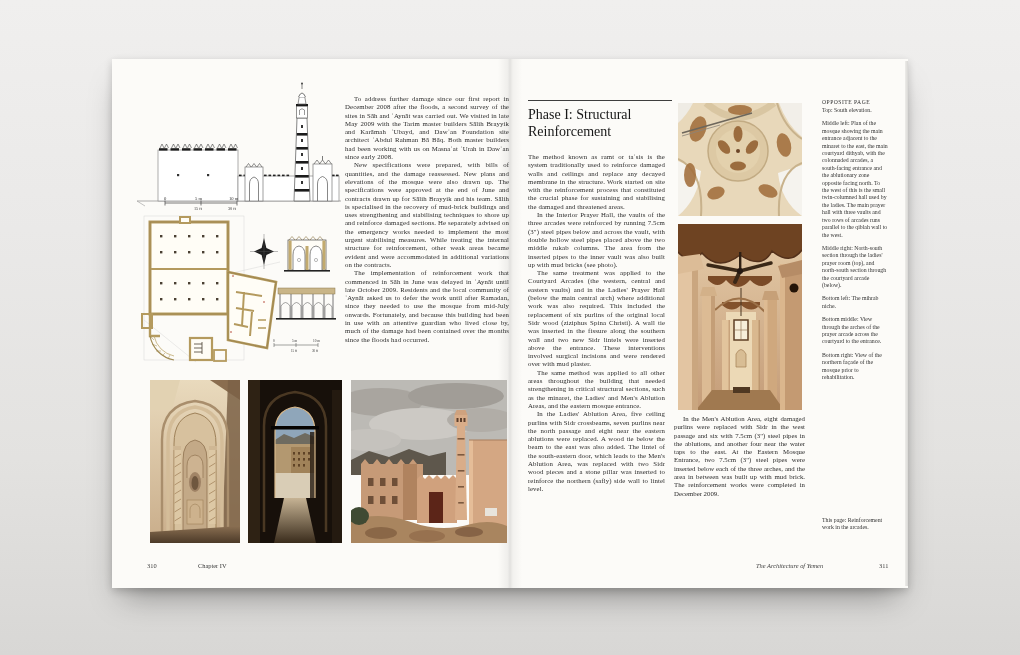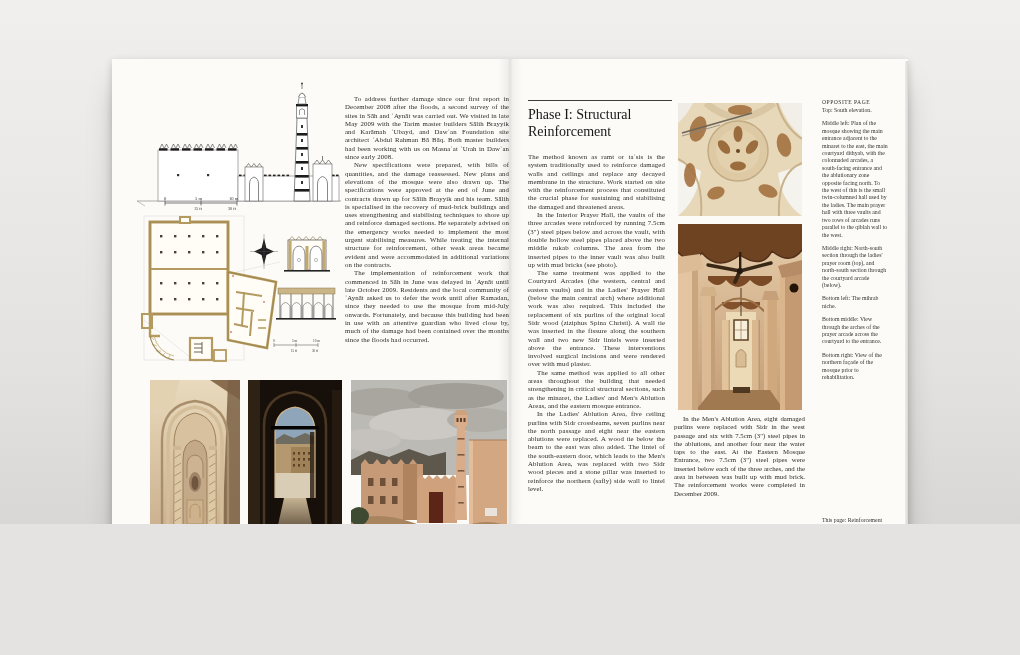--- a/index.html
+++ b/index.html
@@ -1,16 +1,16 @@
 <!DOCTYPE html>
 <html><head>
 <meta charset="utf-8">
 <style>
   html,body{margin:0;padding:0;background:#e4e3e1;}
-  .stage{position:relative;width:1020px;height:524px;overflow:hidden;
+  .stage{position:relative;width:1020px;height:655px;overflow:hidden;
          background:linear-gradient(180deg,#f0efee 0%,#eae9e8 35%,#e3e2e0 70%,#d8d7d5 100%);
          font-family:"Liberation Serif","DejaVu Serif",serif;color:#2b2b2b;}
   .abs{position:absolute;}
   .book{position:absolute;left:112px;top:59px;width:796px;height:529px;
         background:#fcfbf8;
         box-shadow:0 18px 30px -10px rgba(0,0,0,.35),0 3px 8px rgba(0,0,0,.18);}
   .gutter{position:absolute;left:498px;top:59px;width:24px;height:529px;
         background:linear-gradient(90deg,rgba(0,0,0,0) 0%,rgba(0,0,0,.05) 40%,rgba(0,0,0,.10) 50%,rgba(0,0,0,.04) 62%,rgba(0,0,0,0) 100%);}
   .page-edge{position:absolute;left:905px;top:61px;width:3px;height:525px;
         background:linear-gradient(90deg,rgba(0,0,0,.06),rgba(0,0,0,.14));}

